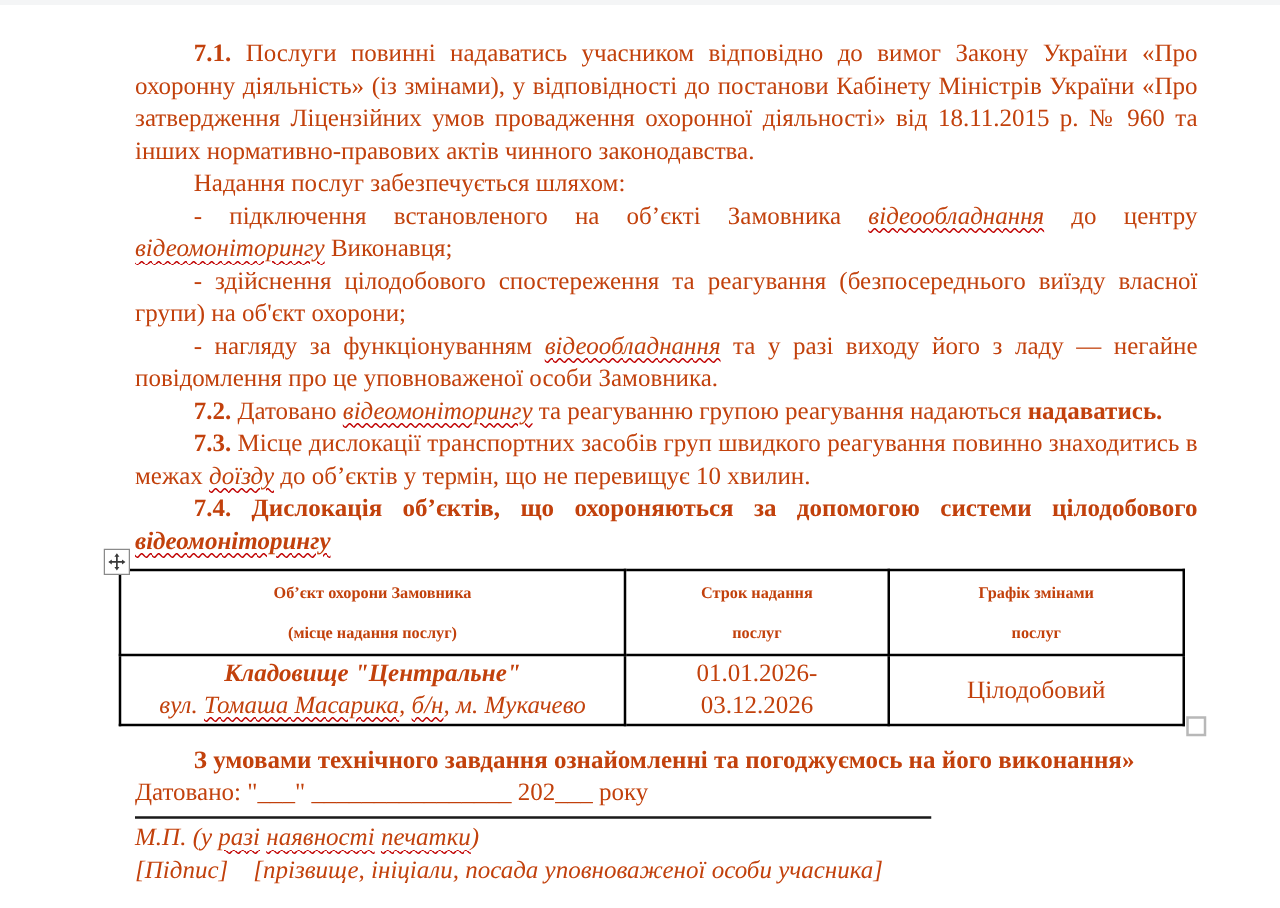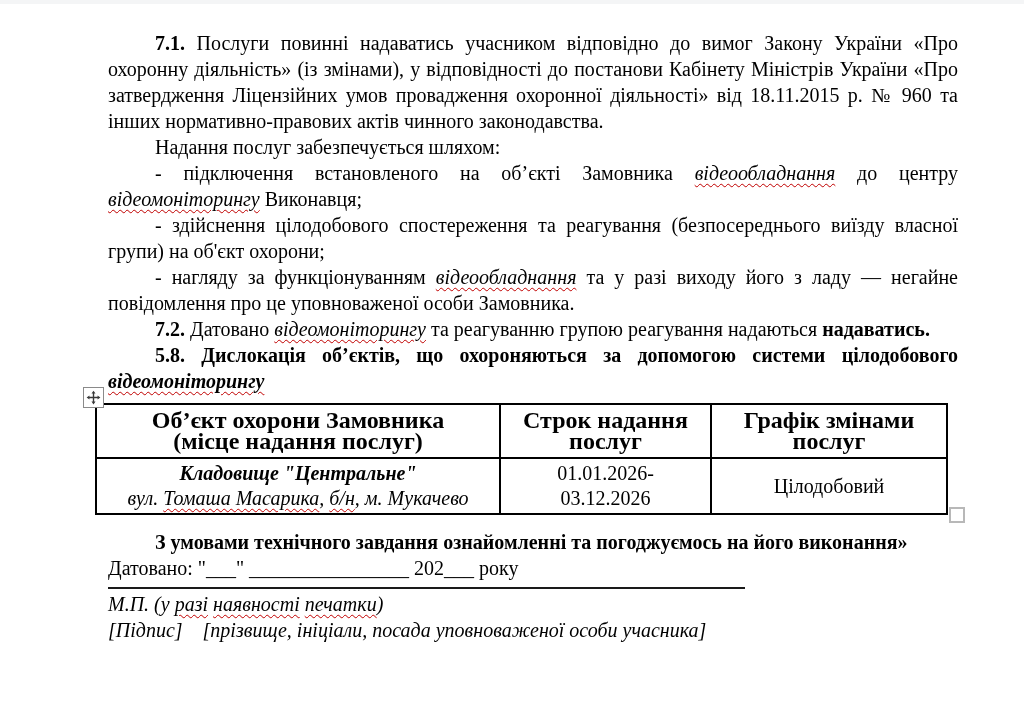--- a/index.html
+++ b/index.html
@@ -1,37 +1,37 @@
 <!DOCTYPE html>
 <html><head>
 <meta charset="utf-8">
 <style>
   html,body{margin:0;padding:0;background:#ffffff;}
   .page{
     position:relative;width:1024px;height:726px;background:#ffffff;
-    font-family:"Liberation Serif",serif;color:#000000;overflow:hidden;
+    font-family:"Liberation Serif",serif;color:#c2410c;overflow:hidden;
   }
   .top-edge{position:absolute;top:0;left:0;right:0;height:4px;background:#f4f5f6;}
   .content{padding:30px 66px 0 108px;font-size:20px;line-height:26px;}
   .para{margin:0;text-align:justify;text-indent:47px;}
   .plain{margin:0;text-align:left;text-indent:0;}
   .b{font-weight:bold;}
   .i{font-style:italic;}
   .sq{
     text-decoration-line:underline;
     text-decoration-style:wavy;
     text-decoration-color:#c00000;
     text-decoration-thickness:1px;
     text-underline-offset:3px;
     font-style:italic;
   }
   .table-block{position:relative;width:851px;margin:9px 0 0 -13px;}
   table{border-collapse:collapse;width:100%;table-layout:fixed;}
   th,td{border:2px solid #000;padding:1px 6px;vertical-align:middle;box-sizing:border-box;}
-  th{font-weight:bold;text-align:center;white-space:pre-line;line-height:21px;height:54px;font-size:24px;}
+  th{font-weight:bold;text-align:center;white-space:pre-line;line-height:32px;height:54px;font-size:13px;}
   td{height:56px;line-height:25px;font-size:20px;}
   td.center{text-align:center;white-space:pre-line;}
   td.obj{text-align:center;}
   .move-handle{
     position:absolute;top:-16px;left:-12px;width:21px;height:21px;background:#fff;
     border:1px solid #8a8a8a;display:flex;align-items:center;justify-content:center;
     box-sizing:border-box;z-index:2;
   }
   .resize-handle{
     position:absolute;right:-19px;bottom:-8px;width:16px;height:16px;background:#fff;
@@ -46,21 +46,22 @@
 <div class="page">
   <div class="top-edge"></div>
   <div class="content">
 
     <p class="para"><span class="b">7.1. </span><span>Послуги повинні надаватись учасником відповідно до вимог Закону України «Про охоронну діяльність» (із змінами), у відповідності до постанови Кабінету Міністрів України «Про затвердження Ліцензійних умов провадження охоронної діяльності» від 18.11.2015 р. № 960 та інших нормативно-правових актів чинного законодавства.</span></p>
     <p class="para"><span>Надання послуг забезпечується шляхом:</span></p>
     <p class="para"><span>- підключення встановленого на об’єкті Замовника </span><span class="sq">відеообладнання</span><span> до центру </span><span class="sq">відеомоніторингу</span><span> Виконавця;</span></p>
     <p class="para"><span>- здійснення цілодобового спостереження та реагування (безпосереднього виїзду власної групи) на об'єкт охорони;</span></p>
     <p class="para"><span>- нагляду за функціонуванням </span><span class="sq">відеообладнання</span><span> та у разі виходу його з ладу — негайне повідомлення про це уповноваженої особи Замовника.</span></p>
     <p class="para"><span class="b">7.2. </span><span>Датовано </span><span class="sq">відеомоніторингу</span><span> та реагуванню групою реагування надаються </span><span class="b">надаватись.</span></p>
-    <p class="para"><span class="b">5.8. Дислокація об’єктів, що охороняються за допомогою системи цілодобового </span><span class="b sq">відеомоніторингу</span></p>
+    <p class="para"><span class="b">7.3. </span><span>Місце дислокації транспортних засобів груп швидкого реагування повинно знаходитись в межах </span><span class="sq">доїзду</span><span> до об’єктів у термін, що не перевищує 10 хвилин.</span></p>
+    <p class="para"><span class="b">7.4. Дислокація об’єктів, що охороняються за допомогою системи цілодобового </span><span class="b sq">відеомоніторингу</span></p>
 
     <div class="table-block">
       <div class="move-handle">
         <span style="display:flex;">
           <svg width="15" height="15" viewBox="0 0 24 24">
             <path d="M12 1 L8.8 5.5 H10.9 V10.9 H5.5 V8.8 L1 12 L5.5 15.2 V13.1 H10.9 V18.5 H8.8 L12 23 L15.2 18.5 H13.1 V13.1 H18.5 V15.2 L23 12 L18.5 8.8 V10.9 H13.1 V5.5 H15.2 Z" fill="#3a3a3a"></path>
           </svg>
         </span>
       </div>
 

